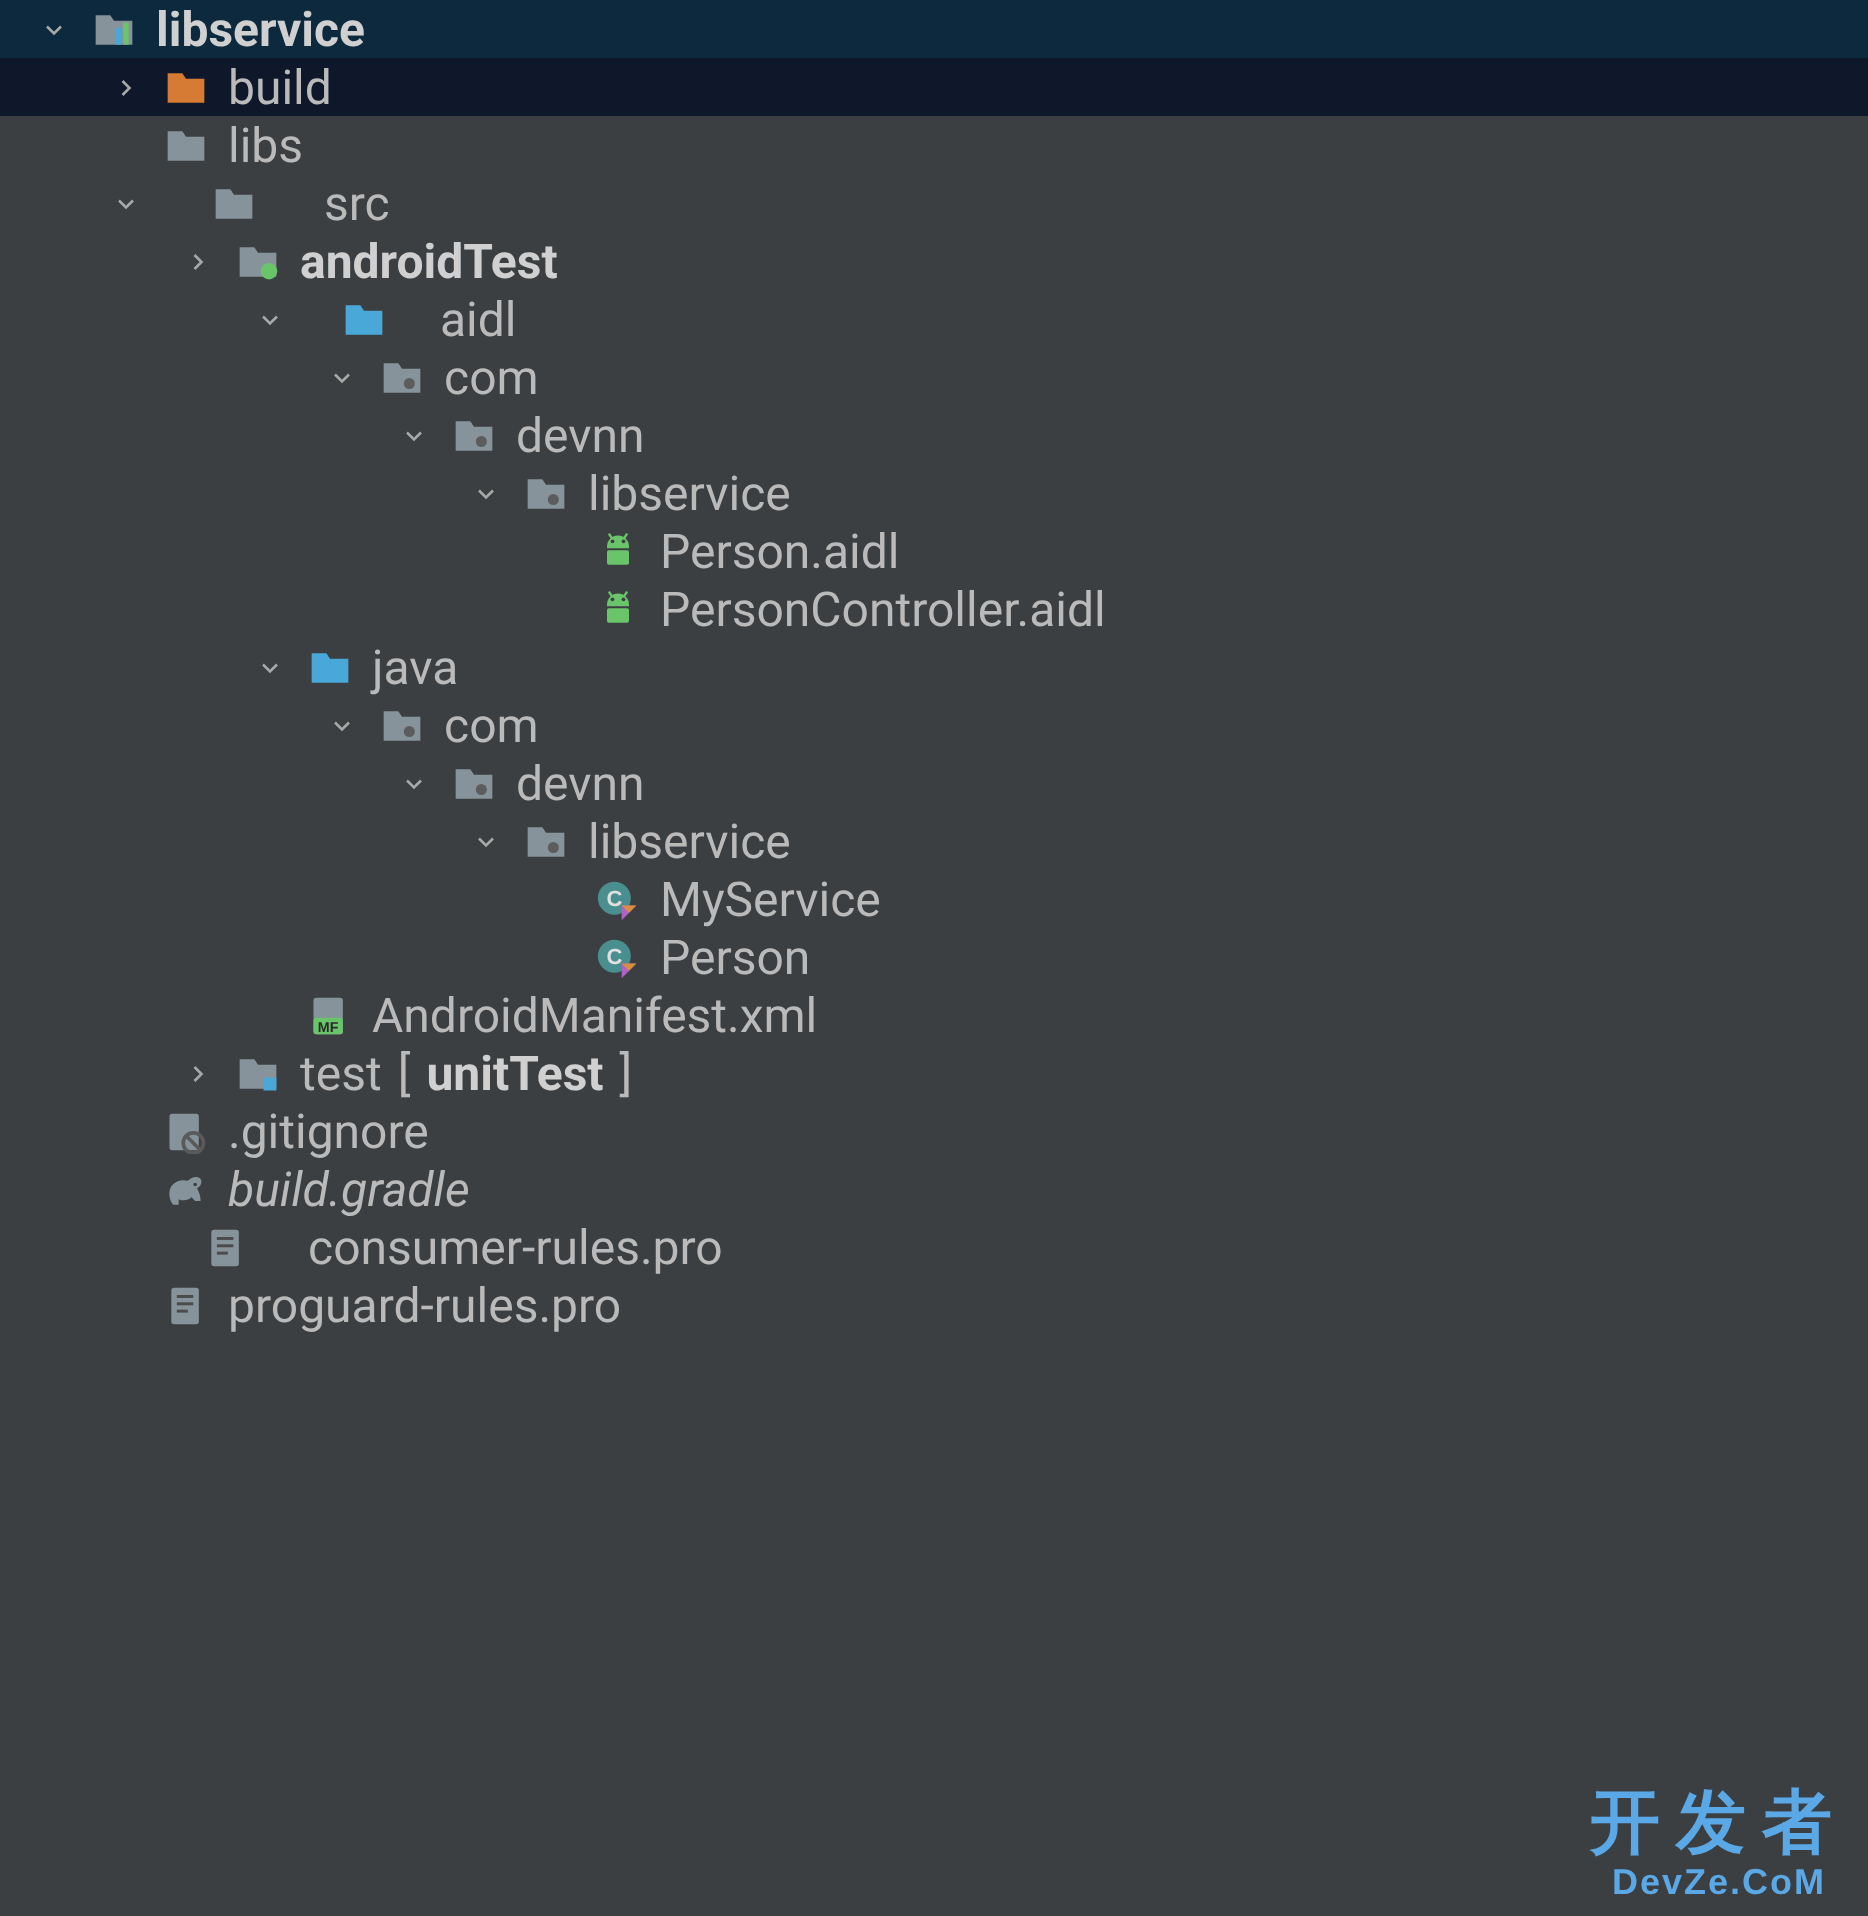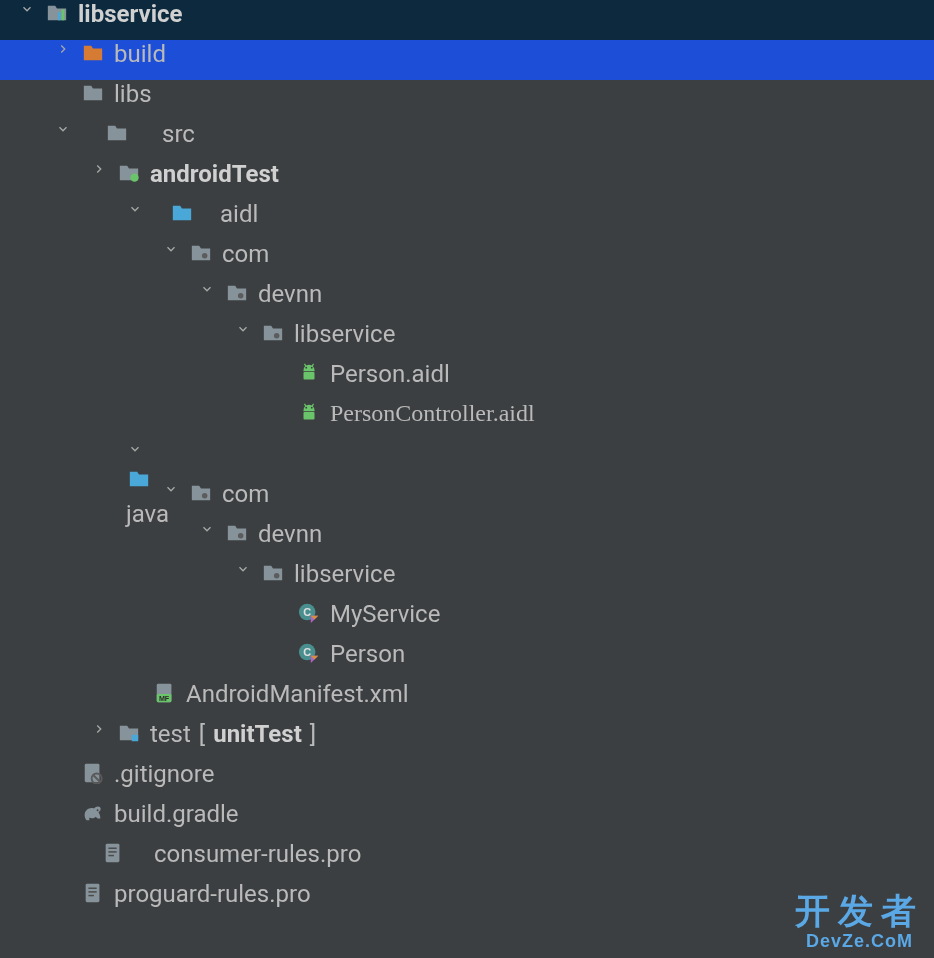--- a/index.html
+++ b/index.html
@@ -9,29 +9,30 @@
     color: #bababa;
     width: 934px;
     height: 958px;
     overflow: hidden;
     position: relative;
     font-size: 24px;
   }
   .tree { user-select: none; }
   .node {
     display: flex;
-    height: 40px;
+    align-items: center;
+    height: 29px;
     gap: 8px;
     padding-right: 18px;
   }
   .node.root {
     background: #0d293e;
   }
   .node.selected {
-    background: #1d4ed8;
+    background: #0f172a;
   }
   .chevron {
     width: 18px;
     height: 18px;
     display: flex;
     align-items: center;
     justify-content: center;
     flex-shrink: 0;
     color: #a8a8a8;
   }
@@ -204,35 +205,35 @@
           <path fill="#6ac46a" d="M6 9a6 6 0 0112 0v1H6z"></path>
           <rect x="6" y="11" width="12" height="8" rx="1" fill="#6ac46a"></rect>
           <circle cx="9" cy="6.2" r="1" fill="#3c3f41"></circle>
           <circle cx="15" cy="6.2" r="1" fill="#3c3f41"></circle>
           <line x1="7" y1="2" x2="9" y2="5" stroke="#6ac46a" stroke-width="1.3"></line>
           <line x1="17" y1="2" x2="15" y2="5" stroke="#6ac46a" stroke-width="1.3"></line>
         </svg>
       </span>
       <span class="label">Person.aidl</span>
     </div>
-    <div class="node" style="padding-left: 270px; font-family: Liberation Serif, serif;">
+    <div class="node" style="padding-left: 270px;">
       <span class="chevron none"></span>
       <span class="icon">
         <svg viewBox="0 0 24 24">
           <path fill="#6ac46a" d="M6 9a6 6 0 0112 0v1H6z"></path>
           <rect x="6" y="11" width="12" height="8" rx="1" fill="#6ac46a"></rect>
           <circle cx="9" cy="6.2" r="1" fill="#3c3f41"></circle>
           <circle cx="15" cy="6.2" r="1" fill="#3c3f41"></circle>
           <line x1="7" y1="2" x2="9" y2="5" stroke="#6ac46a" stroke-width="1.3"></line>
           <line x1="17" y1="2" x2="15" y2="5" stroke="#6ac46a" stroke-width="1.3"></line>
         </svg>
       </span>
       <span class="label">PersonController.aidl</span>
     </div>
-    <div class="node" style="padding-left: 126px; flex-direction: column;">
+    <div class="node" style="padding-left: 126px;">
       <span class="chevron">
         <svg viewBox="0 0 24 24">
           <path d="M6 9l6 6 6-6" fill="none" stroke="currentColor" stroke-width="2.2"></path>
         </svg>
       </span>
       <span class="icon">
         <svg viewBox="0 0 24 24">
           <path fill="#4aa8d8" d="M2 4h8l2 3h10v13H2z"></path>
         </svg>
       </span>
@@ -336,21 +337,21 @@
       <span class="chevron none"></span>
       <span class="icon">
         <svg viewBox="0 0 24 24">
           <rect x="3" y="2" width="16" height="20" rx="1.5" fill="#87939a"></rect>
           <circle cx="16" cy="18" r="5.5" fill="none" stroke="#5a5a5a" stroke-width="2"></circle>
           <line x1="12.2" y1="14.2" x2="19.8" y2="21.8" stroke="#5a5a5a" stroke-width="2"></line>
         </svg>
       </span>
       <span class="label">.gitignore</span>
     </div>
-    <div class="node" style="padding-left: 54px;">
+    <div class="node" style="padding-left: 54px; font-style: italic;">
       <span class="chevron none"></span>
       <span class="icon">
         <svg viewBox="0 0 24 24">
           <path fill="#87939a" d="M20 6c-2-2-5-1-7 1-3-1-7 0-9 3-2 3-1 8 1 10h3v-3c2 1 5 1 7-1l2 2h3c0-3-1-5-2-7 2-1 3-3 2-5zm-3 2a1 1 0 110 2 1 1 0 010-2z"></path>
         </svg>
       </span>
       <span class="label">build.gradle</span>
     </div>
     <div class="node" style="padding-left: 54px; gap: 28px;">
       <span class="chevron none"></span>

